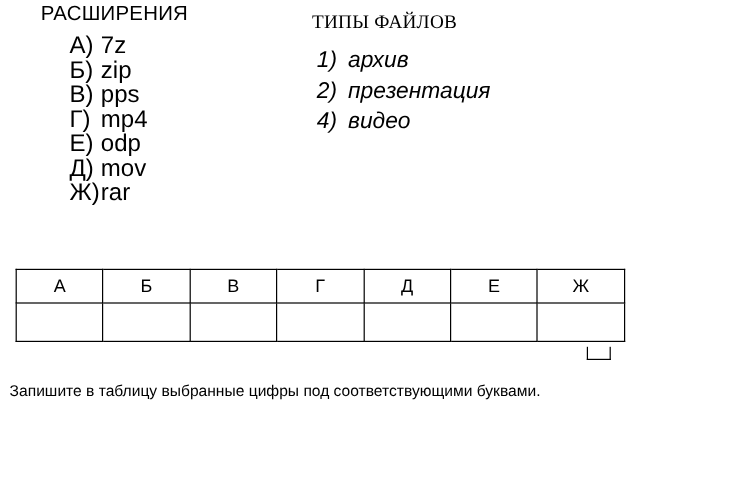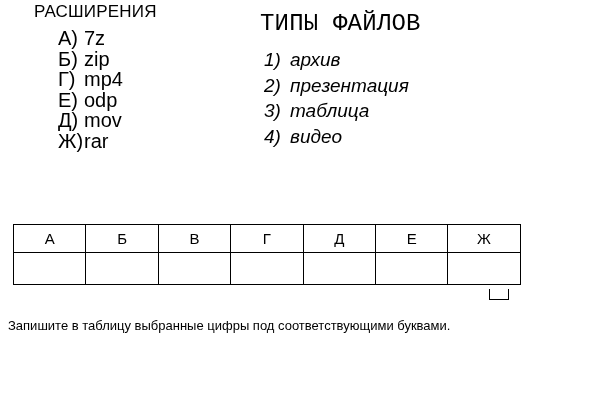--- a/index.html
+++ b/index.html
@@ -37,22 +37,22 @@
   }
 
   .heading-left {
     font-size: 17px;
     font-family: "Liberation Sans", sans-serif;
     letter-spacing: 0.2px;
     margin-left: 14px;
     white-space: nowrap;
   }
   .heading-right {
-    font-size: 24px;
-    font-family: Liberation Mono, monospace;
+    font-size: 16px;
+    font-family: Liberation Serif, serif;
     letter-spacing: 0.2px;
     margin-left: 10px;
     white-space: nowrap;
   }
 
   .list-left {
     margin: 6px 0 0 0;
     padding: 0;
     list-style: none;
   }
@@ -137,20 +137,23 @@
   <div class="col-left">
     <div class="heading-left">РАСШИРЕНИЯ</div>
     <ul class="list-left">
       <li>
         <span class="marker">А)</span><span>7z</span>
       </li>
       <li>
         <span class="marker">Б)</span><span>zip</span>
       </li>
       <li>
+        <span class="marker">В)</span><span>pps</span>
+      </li>
+      <li>
         <span class="marker">Г)</span><span>mp4</span>
       </li>
       <li>
         <span class="marker">Е)</span><span>odp</span>
       </li>
       <li>
         <span class="marker">Д)</span><span>mov</span>
       </li>
       <li>
         <span class="marker">Ж)</span><span>rar</span>
@@ -159,23 +162,20 @@
   </div>
 
   <div class="col-right">
     <div class="heading-right">ТИПЫ ФАЙЛОВ</div>
     <ul class="list-right">
       <li>
         <span class="marker">1)</span><span>архив</span>
       </li>
       <li>
         <span class="marker">2)</span><span>презентация</span>
-      </li>
-      <li>
-        <span class="marker">3)</span><span>таблица</span>
       </li>
       <li>
         <span class="marker">4)</span><span>видео</span>
       </li>
     </ul>
   </div>
 
   <table class="answer-table">
     <tbody>
       <tr class="headers">

